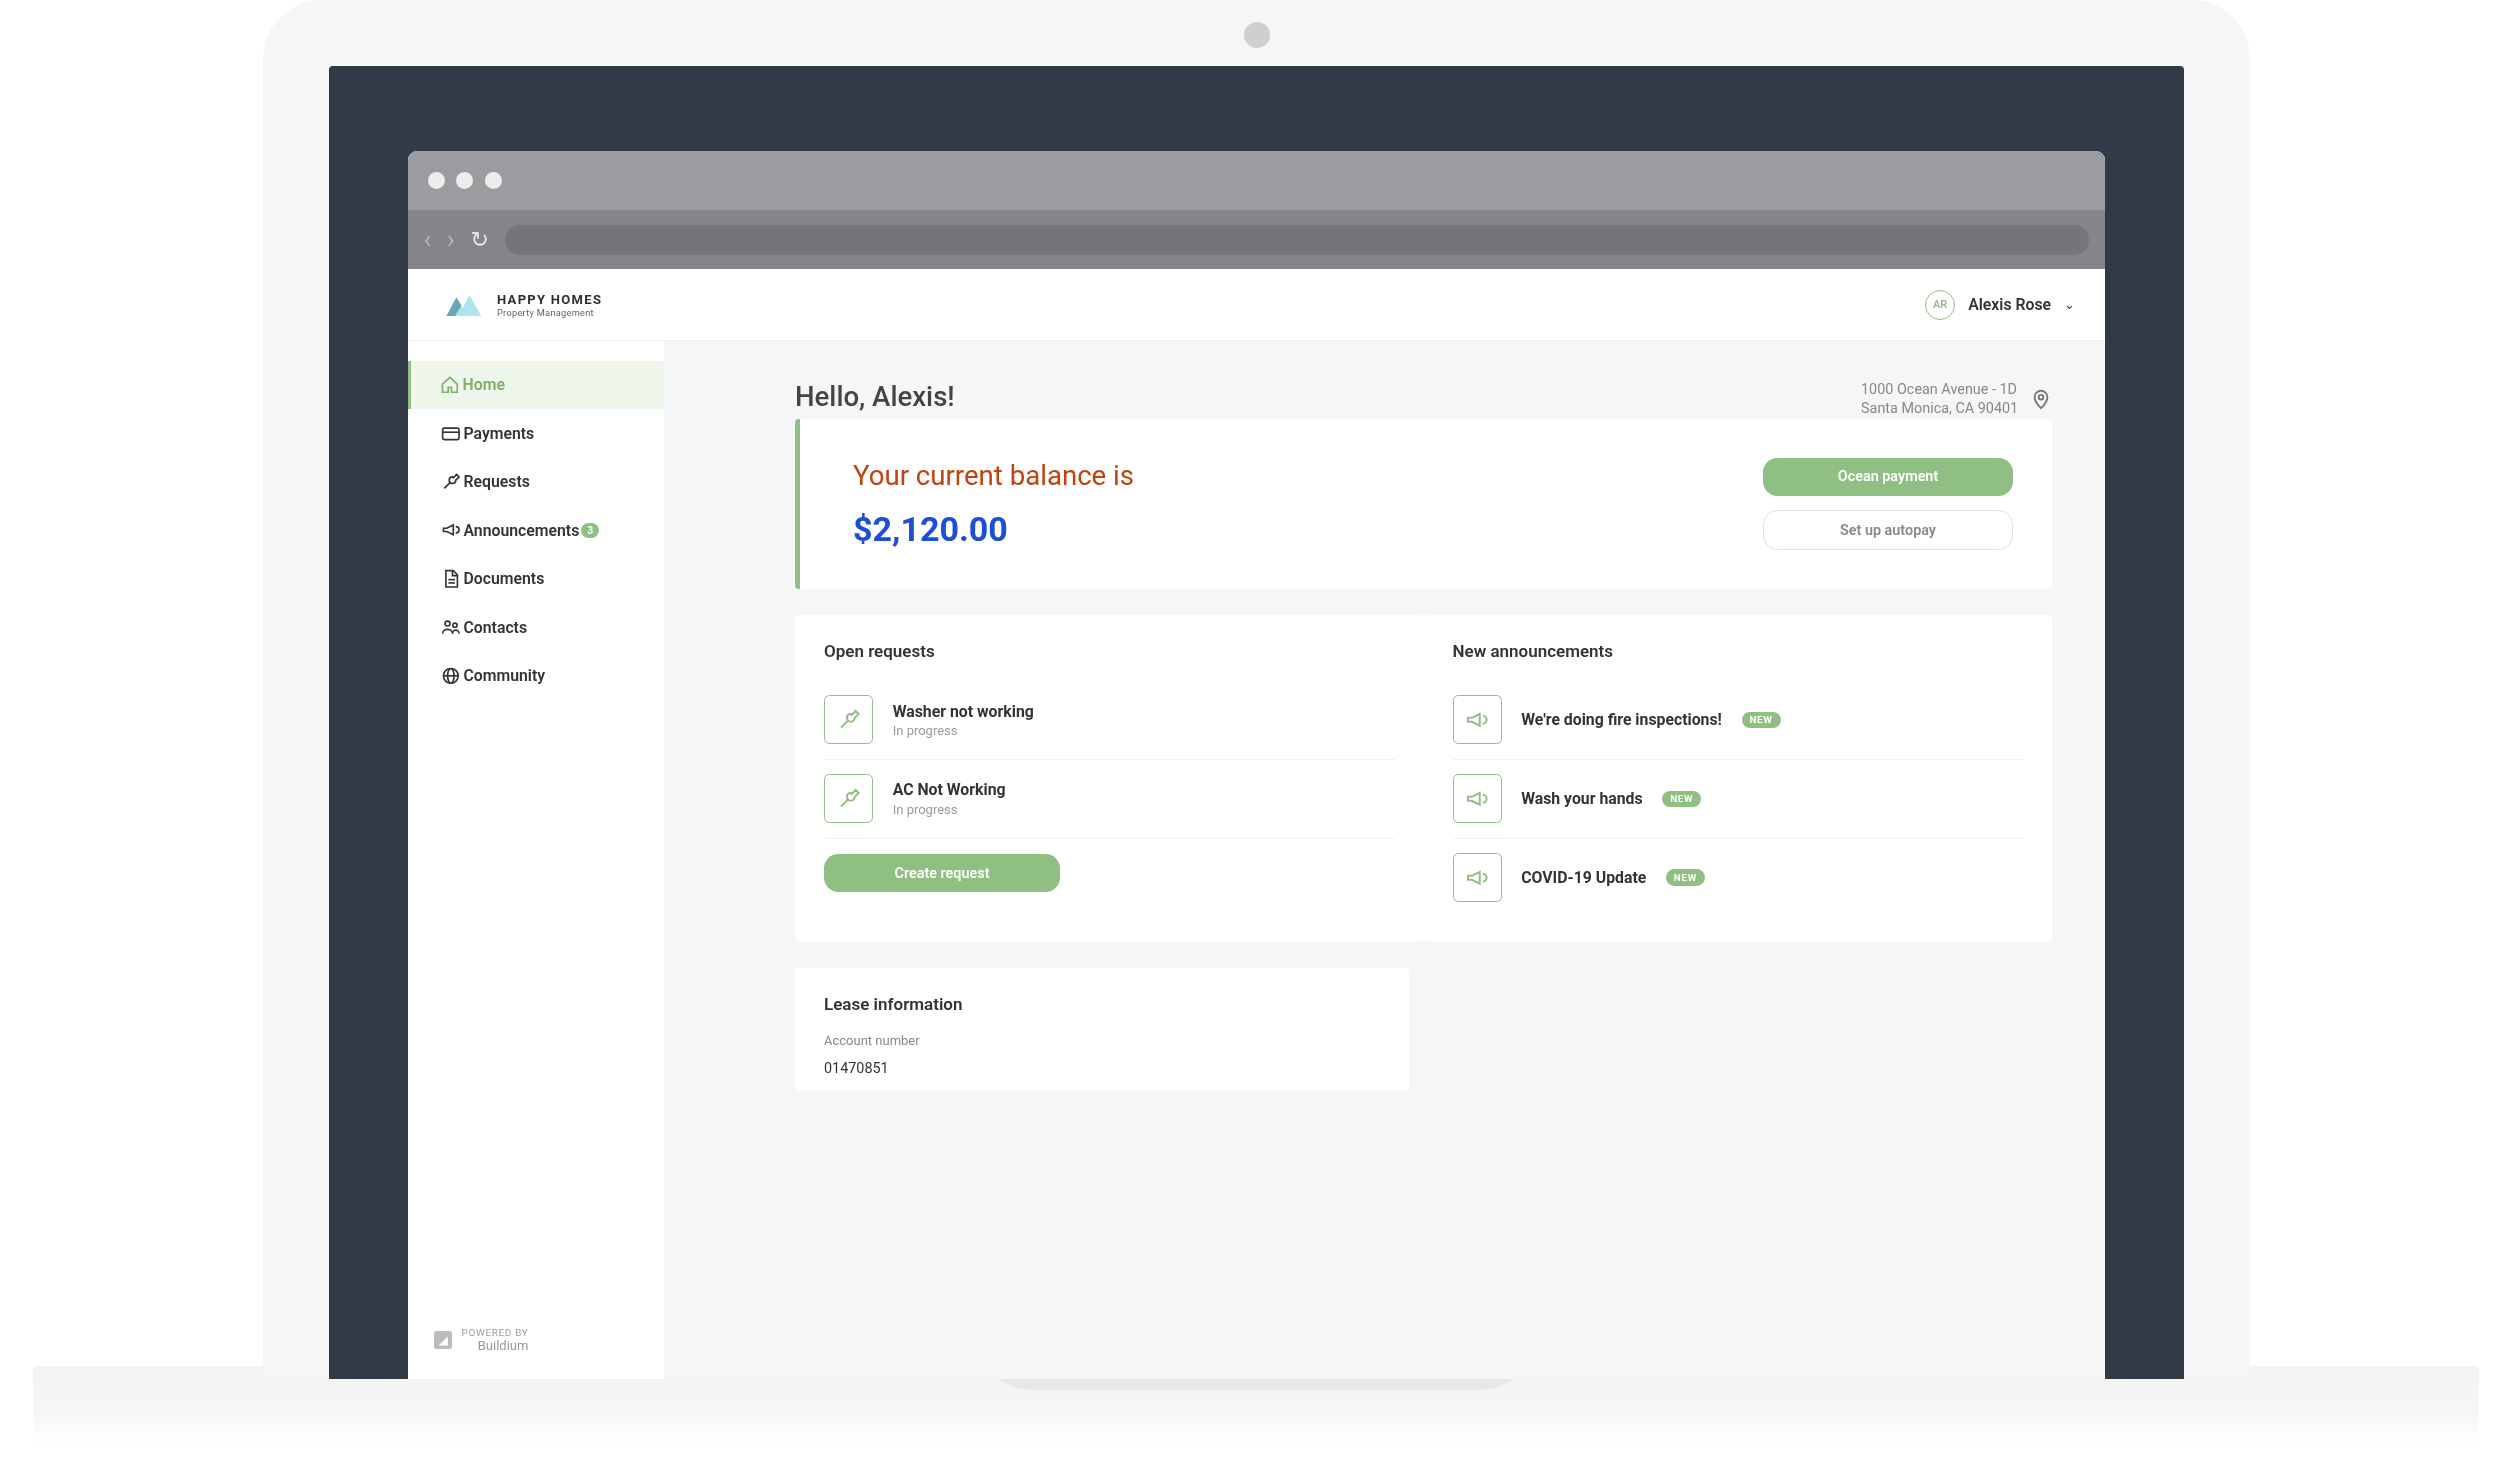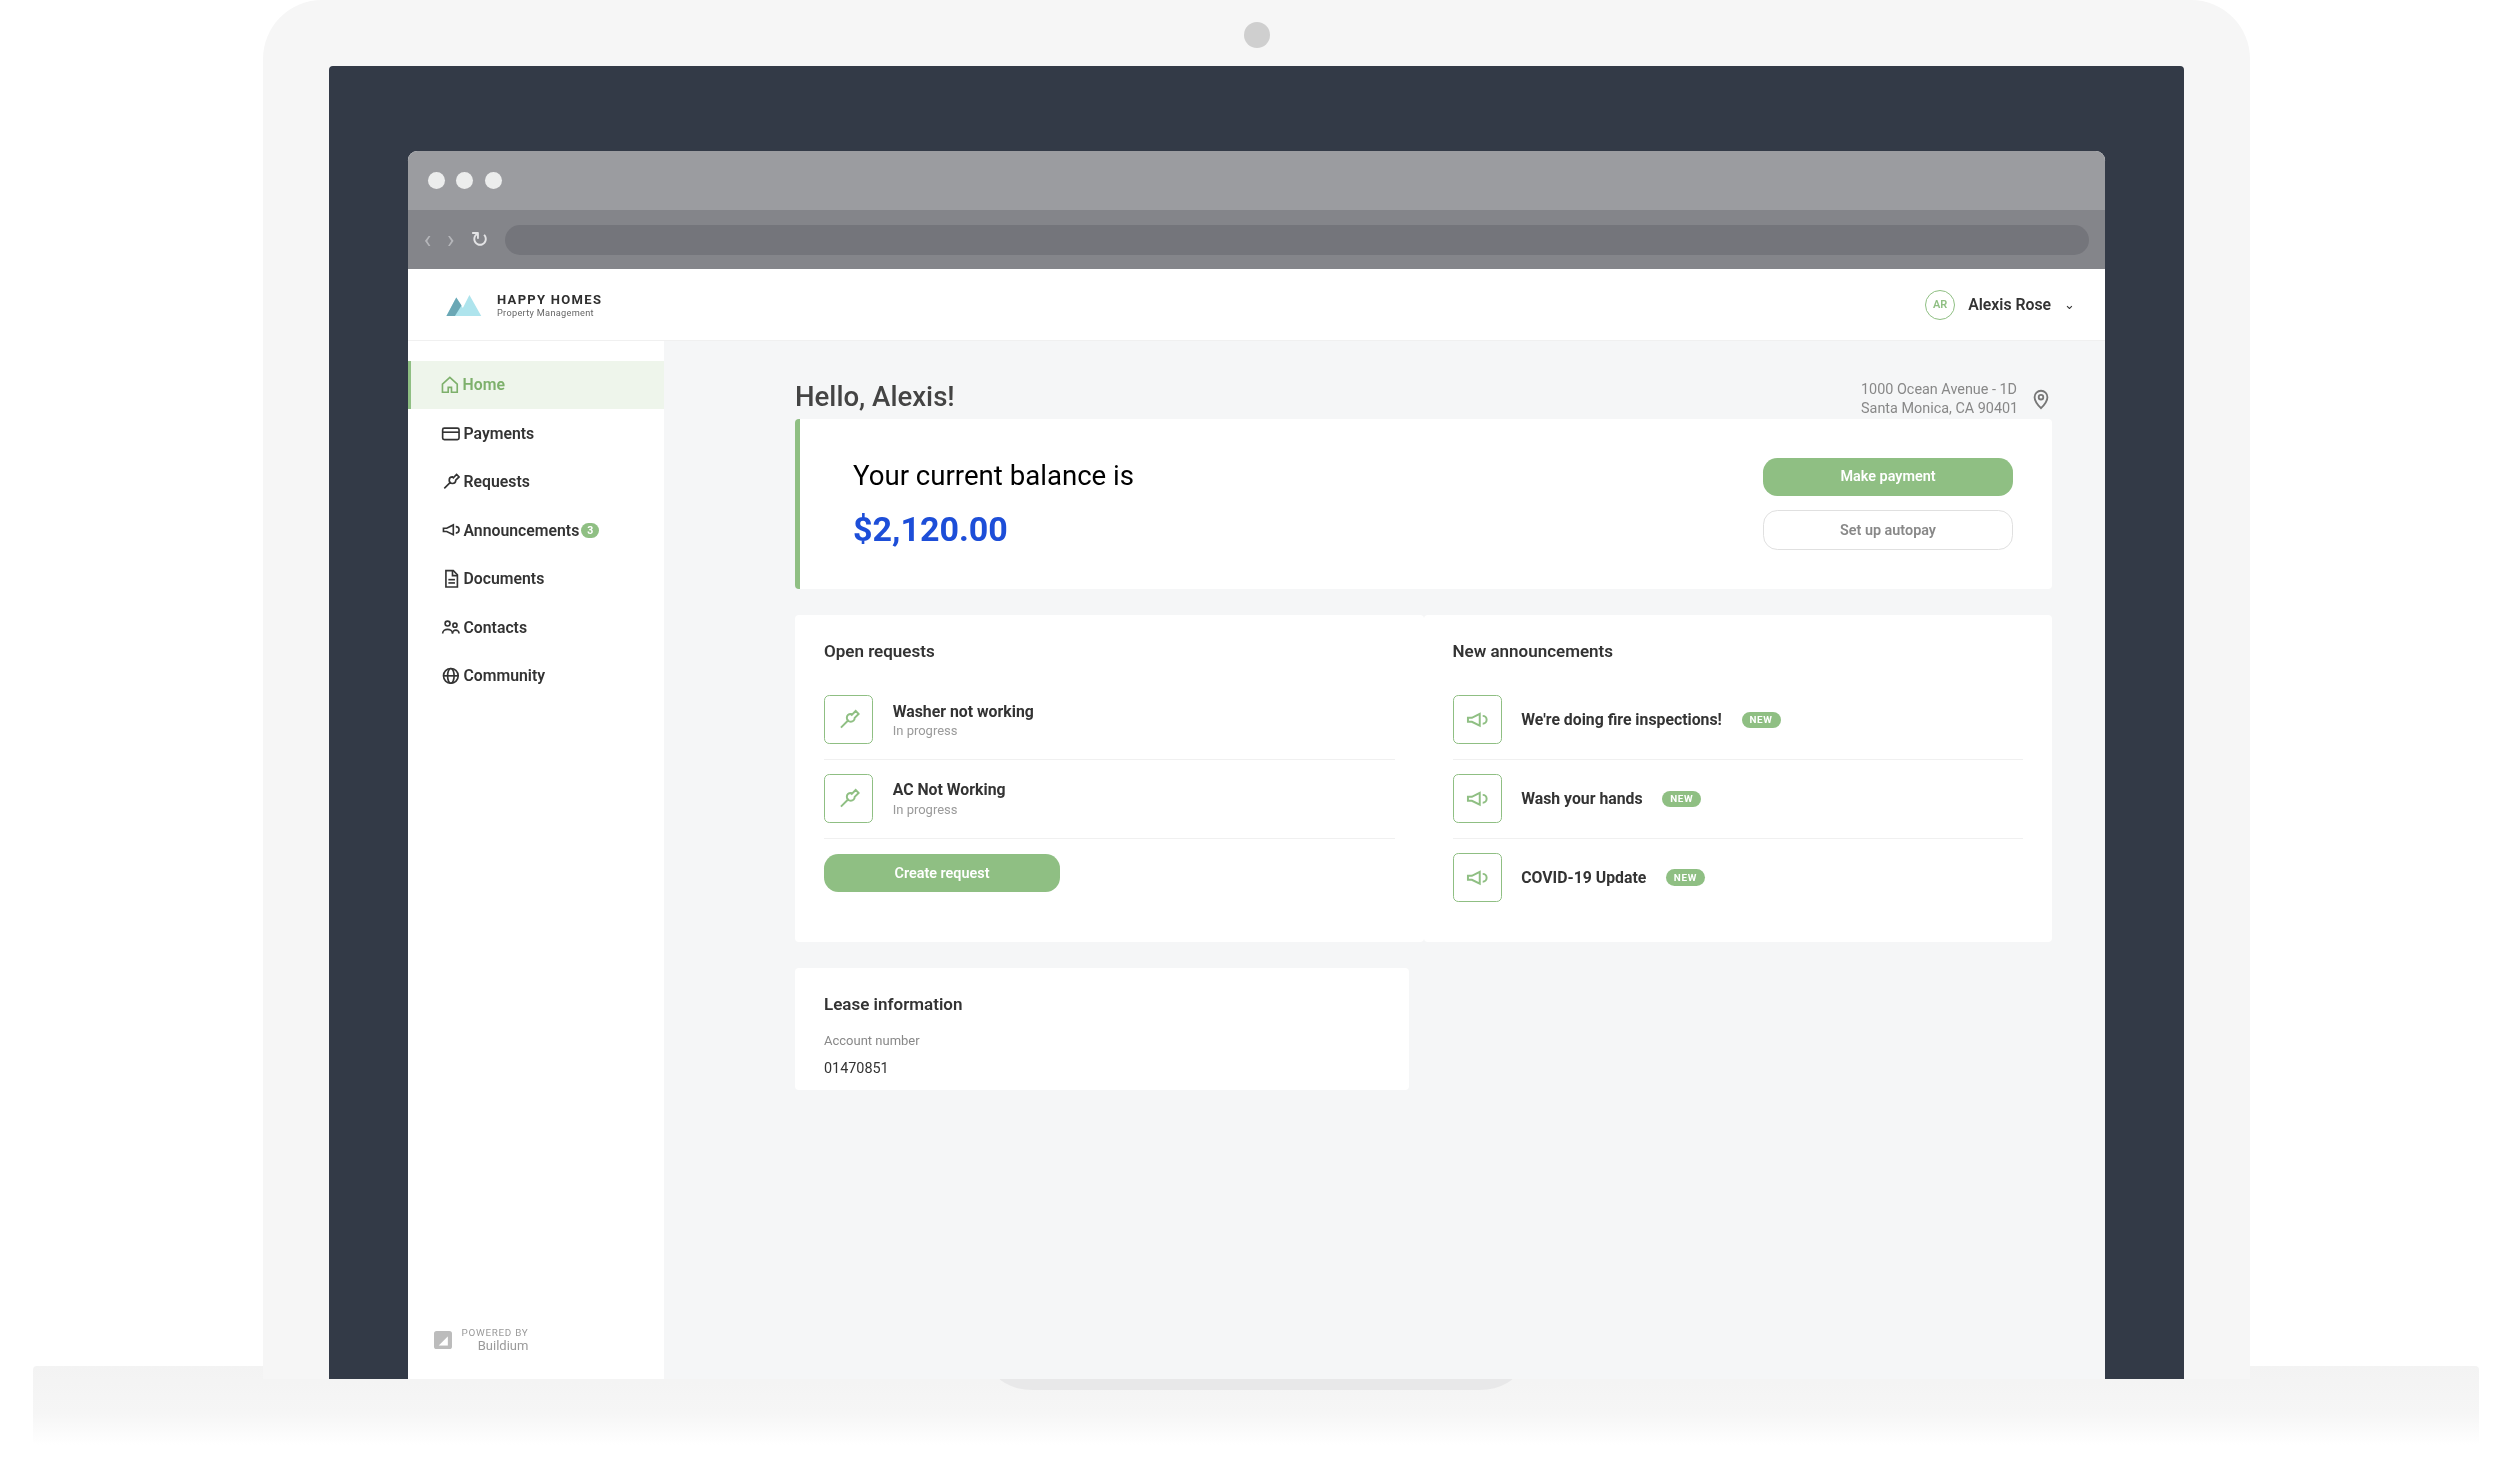--- a/index.html
+++ b/index.html
@@ -91,21 +91,21 @@
 .main-top { display:flex; justify-content:space-between; align-items:flex-start; }
 .greeting { font-size:27.6px; color:#444; font-weight:500; }
 .addr { text-align:left; color:#888; font-size:14.4px; display:flex; align-items:center; gap:11.8px; }
 .addr .lines { display:flex; flex-direction:column; line-height:1.35; }
 .pin-icon { color:#777; }
 
 .balance-card {
   background:#fff; border-left:5.3px solid #8fbf83; border-radius:3.9px; padding:39px 39px 39px 53px;
   display:flex; justify-content:space-between; align-items:center; margin-bottom:26px;
 }
-.balance-text .bl1 { font-size:27.6px; color:#000000; font-weight:400; }
+.balance-text .bl1 { font-size:27.6px; color:#c2410c; font-weight:400; }
 .balance-text .bl2 { font-size:34px; color:#1d4ed8; font-weight:700; margin-top:17px; }
 .balance-actions { display:flex; flex-direction:column; gap:14.4px; }
 .btn { border-radius:14.4px; font-size:14.4px; font-weight:600; padding:10.5px 0; width:250px; text-align:center; cursor:pointer; }
 .btn.primary { background:#8fbf83; color:#fff; }
 .btn.secondary { background:#fff; color:#888; border:0.7px solid #e0e0e0; }
 
 .row2 { display:flex; }
 .card { background:#fff; border-radius:3.9px; flex:1; padding:26px 29px; }
 .card h3 { font-size:17px; font-weight:600; color:#333; margin-bottom:19.7px; }
 
@@ -289,21 +289,21 @@
                   </span>
                 </div>
               </div>
 
               <div class="balance-card">
                 <div class="balance-text">
                   <div class="bl1">Your current balance is</div>
                   <div class="bl2">$2,120.00</div>
                 </div>
                 <div class="balance-actions">
-                  <div class="btn primary">Make payment</div>
+                  <div class="btn primary">Ocean payment</div>
                   <div class="btn secondary">Set up autopay</div>
                 </div>
               </div>
 
               <div class="row2">
 
                 <div class="card">
                   <h3>Open requests</h3>
 
                   <div class="req-item">

